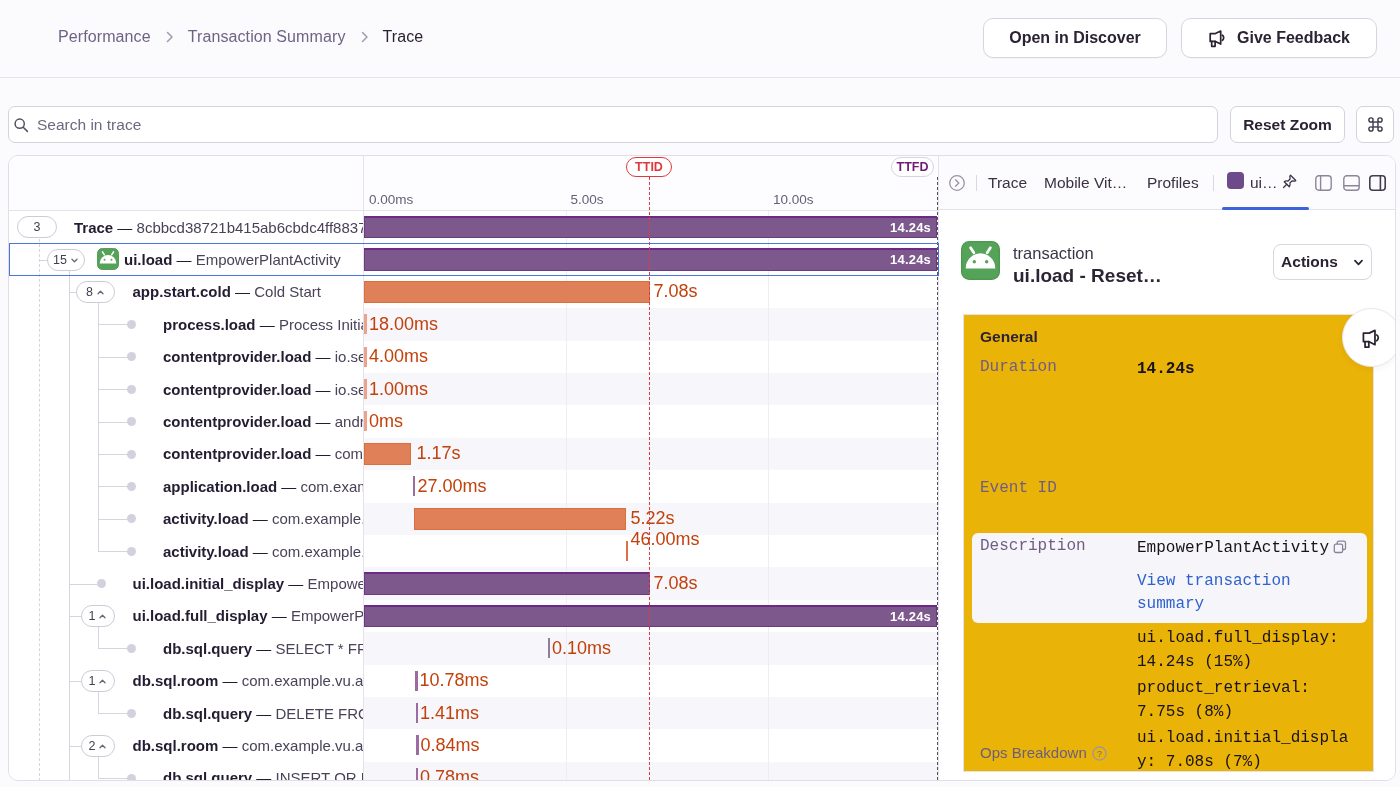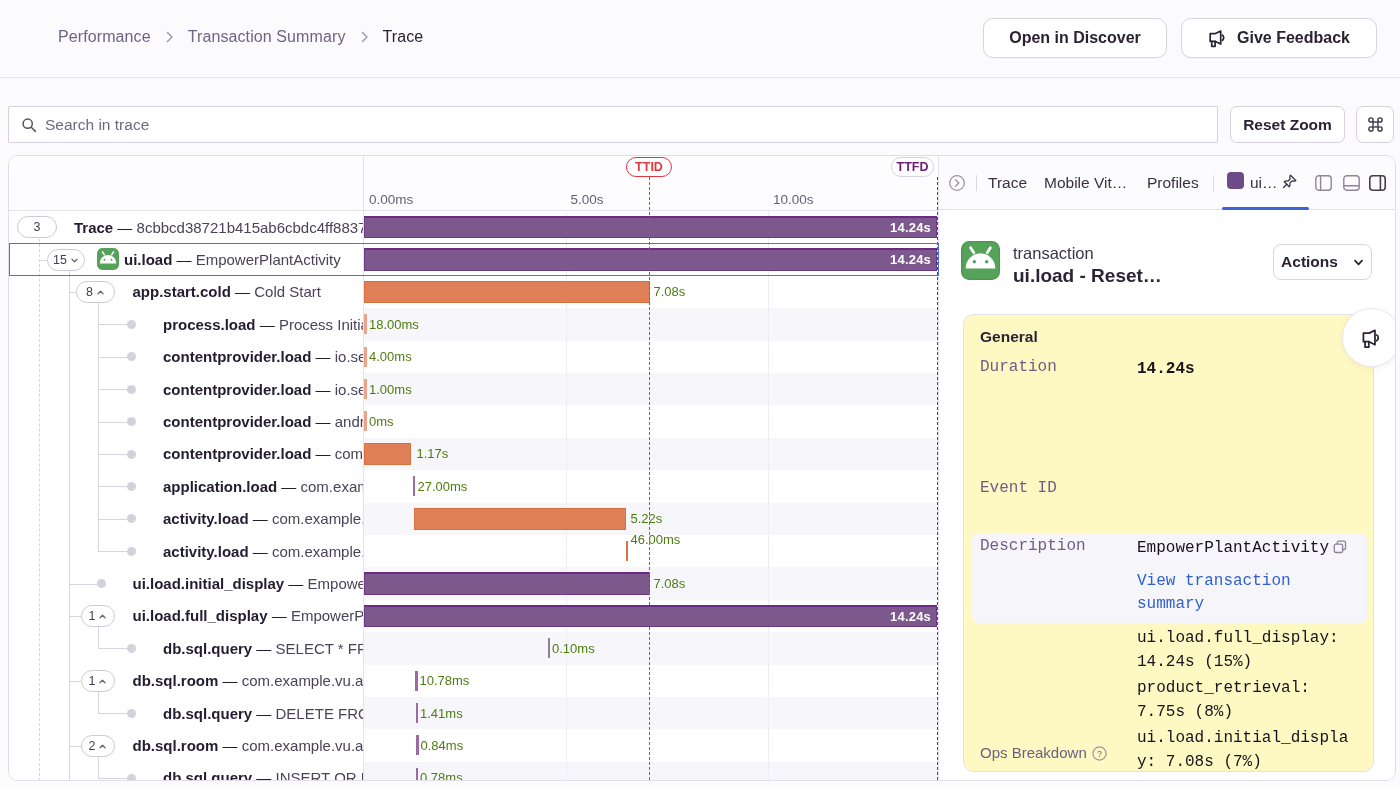--- a/index.html
+++ b/index.html
@@ -7,21 +7,21 @@
 
 .crumbs { position:absolute; left:58px; top:28px; display:flex; align-items:center; gap:14px;
   font-size:16px; color:#6f6385; letter-spacing:.1px }
 .crumbs .last { color:#2b2233; }
 .topbtn { position:absolute; top:18px; height:40px; background:#fff; border:1px solid #d9d4e0;
   border-radius:10px; display:flex; align-items:center; justify-content:center; gap:9px;
   font-size:16px; font-weight:700; color:#2b2233; box-shadow:0 1px 1px rgba(40,30,60,.03); }
 .hdrline { position:absolute; left:0; top:77px; width:1400px; height:1px; background:#e7e4ec; }
 
 .search { position:absolute; left:8px; top:106px; width:1210px; height:37px; background:#fff;
-  border:1px solid #d6d1dd; border-radius:1px; display:flex; align-items:center; padding-left:12px; gap:8px;
+  border:1px solid #d6d1dd; border-radius:7px; display:flex; align-items:center; padding-left:4px; gap:8px;
   font-size:15.5px; color:#6f6880; }
 .sbtn { position:absolute; top:106px; height:37px; background:#fff; border:1px solid #d6d1dd;
   border-radius:7px; display:flex; align-items:center; justify-content:center;
   font-size:15.5px; font-weight:700; color:#2b2233; }
 
 .panel { position:absolute; left:8px; top:155px; width:1388px; height:626px; background:#fff;
   border:1px solid #e2dee8; border-radius:10px; overflow:hidden; }
 .thead { position:absolute; left:0; top:0; width:354px; height:55px; background:#fdfcfe;
   border-bottom:1px solid #e6e2ec; }
 .chead { position:absolute; left:354px; top:0; width:576px; height:55px; background:#fdfcfe;
@@ -41,36 +41,36 @@
   display:flex; align-items:center; justify-content:center; gap:3px; font-size:12.5px; color:#443c50; z-index:2 }
 .pchev { margin-top:1px }
 .rtxt { position:absolute; height:32.4px; display:flex; align-items:center; white-space:nowrap;
   font-size:15px; color:#4a4258; }
 .rtxt b { color:#241c31; font-weight:700 }
 .rtxt .dash { color:#241c31; font-weight:400 }
 .bar { position:absolute; height:22.4px; }
 .bar-p { background:#7d588c; border:1px solid #6c3a84; border-top:2.2px solid #6d2a85; }
 .bar-o { background:#e08059; border:1px solid #d96f3d; border-top:1.6px solid #d96f3d; }
 .bin { position:absolute; right:5px; top:2px; color:#fff; font-size:13px; font-weight:700; letter-spacing:.2px }
-.blab { position:absolute; height:32.4px; display:flex; align-items:center; font-size:13px; color:#4d7c0f }
+.blab { position:absolute; height:32.4px; display:flex; align-items:center; font-size:18px; color:#c2410c }
 .tick { position:absolute; width:2.6px; height:20px; }
 .selrow { position:absolute; left:0px; top:87.4px; width:930px; height:32.4px;
   border:1px solid #4a73dd; z-index:5; background:transparent }
 .redline { position:absolute; left:639.5px; top:21px; bottom:0; width:0; border-left:1.6px dashed #dd3c41; z-index:4 }
 .grayline { position:absolute; left:927.5px; top:21px; bottom:0; width:0; border-left:1.6px dashed #56505e; z-index:4 }
 
 .drawer { position:absolute; left:930px; top:0; width:456px; height:624px; background:#fff; }
 .dtabs { position:absolute; left:0; top:0; width:456px; height:54px; background:#fcfbfd;
   border-bottom:1px solid #e5e1ea; }
 .dtabs .tab { position:absolute; top:18px; font-size:15.5px; color:#3a3142; }
 .vsep { position:absolute; top:19px; width:1px; height:16px; background:#dcd8e2 }
 .underline { position:absolute; left:283px; top:51px; width:87px; height:3px; background:#3d63da; border-radius:2px }
 .dhead { position:absolute; left:0; top:54px; width:456px; height:101px; background:#fff }
 .gencard { position:absolute; left:24px; top:158px; width:411px; height:458px; border:1px solid #e5e1e9;
-  border-radius:10px; background:#fef9c3 }
+  border-radius:0; background:#eab308 }
 .kv { position:absolute; left:8px; width:395px; border-radius:6px; }
 .kv .k { position:absolute; left:8px; top:4px; font-size:16px; color:#6e5d85; font-family:"Liberation Mono",monospace; }
 .kv .v { position:absolute; left:165px; top:4px; width:215px; font-size:16px; line-height:23.6px; color:#18121c;
   font-family:"Liberation Mono",monospace; overflow-wrap:anywhere; }
 .fab { position:absolute; left:403px; top:152px; width:59px; height:59px; border-radius:50%; background:#fff;
   border:1px solid #e9e6ee; box-shadow:0 2px 6px rgba(40,30,60,.06); z-index:8;
   display:flex; align-items:center; justify-content:center }
 </style></head>
 <body>
 <div id="app">

